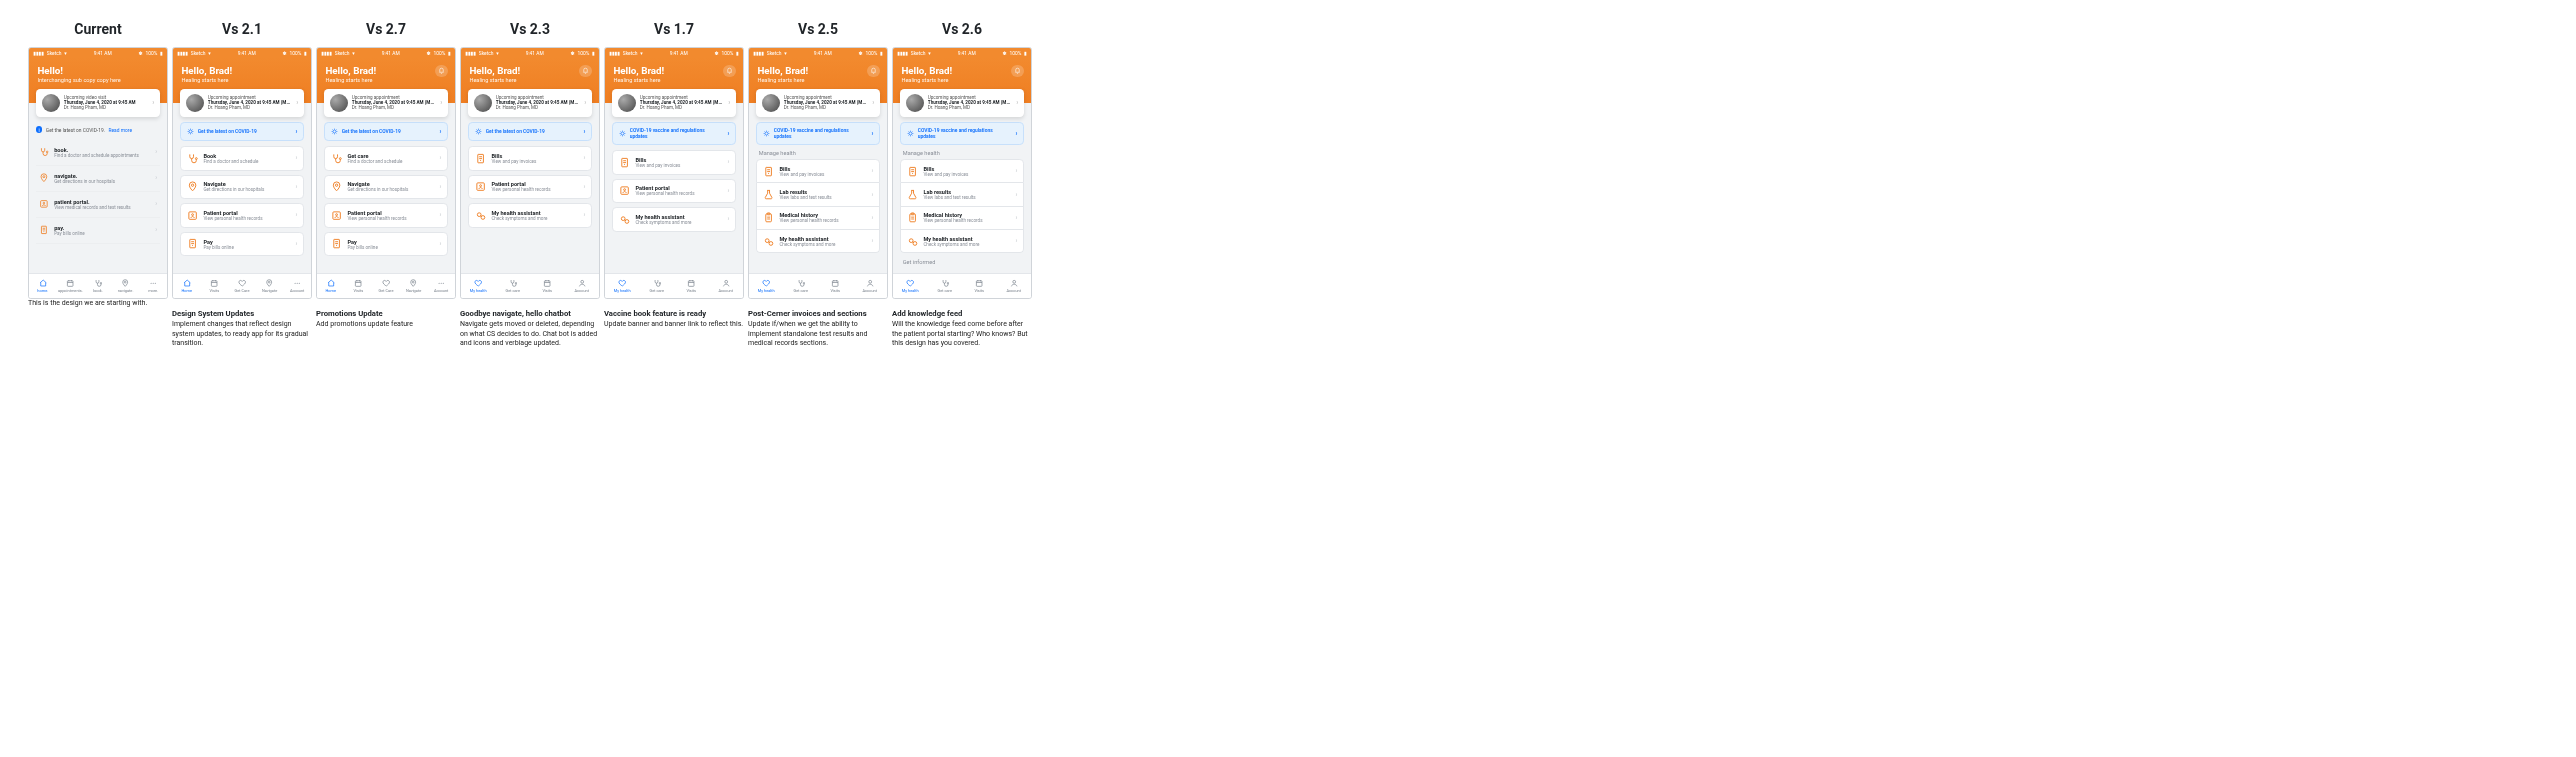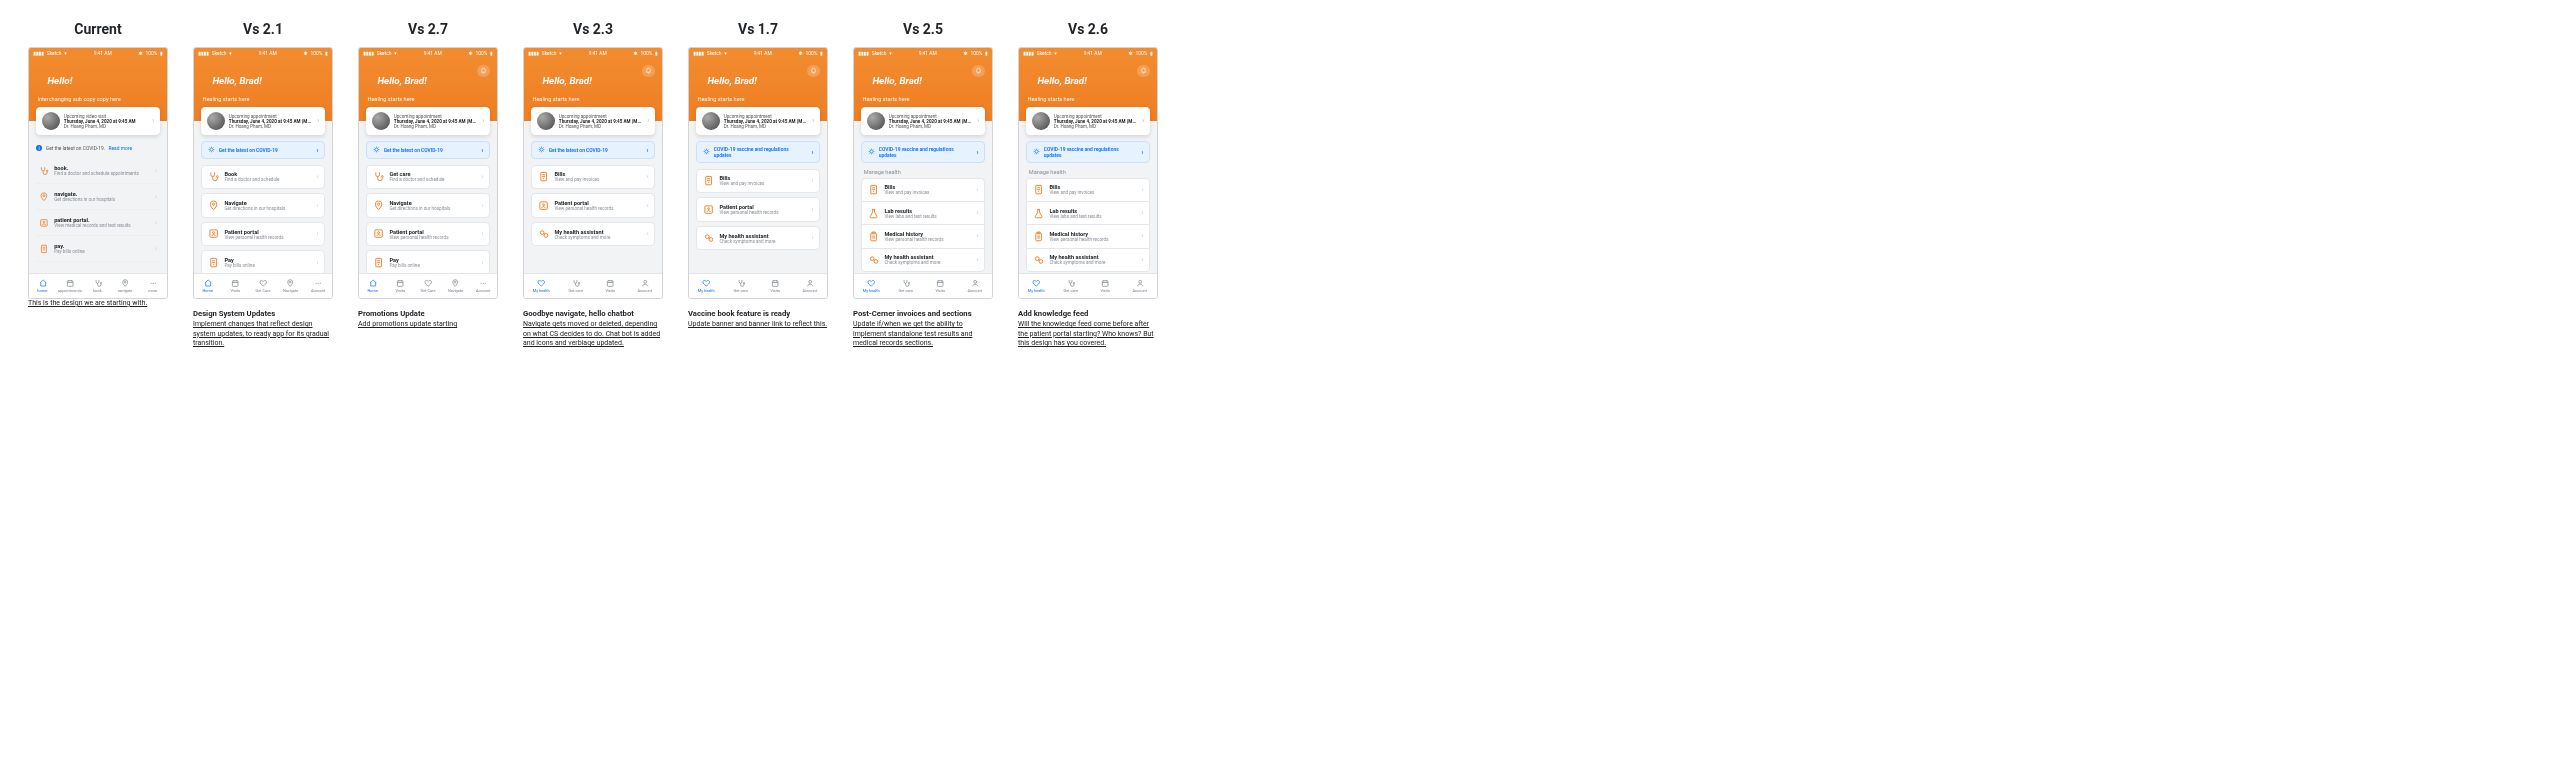--- a/index.html
+++ b/index.html
@@ -13,40 +13,40 @@
     --ink:#212529;
   }
   *{box-sizing:border-box;}
   body{
     margin:0;
     font-family:-apple-system,BlinkMacSystemFont,"Segoe UI",Roboto,Helvetica,Arial,sans-serif;
     background:#fff;
     padding:21px 28px;
     color:var(--ink);
   }
-  .row{display:flex;gap:25px;}
+  .row{display:flex;gap:4px;}
   .col{flex:0 0 auto;width:140px;}
   .col-title{font-weight:700;font-size:14px;text-align:center;margin-bottom:9.8px;}
   .caption-title{font-weight:700;font-size:7.7px;margin:9.8px 0 2.8px;}
-  .caption-body{font-size:7px;line-height:1.35;color:#222;text-decoration:underline;}
+  .caption-body{font-size:7px;line-height:1.35;color:#222;}
   
   .phone{
     width:140px;height:252px;border:0.7px solid #d0d4d9;border-radius:2.8px;
     background:var(--grey-bg);position:relative;overflow:hidden;display:flex;flex-direction:column;
   }
   .statusbar{
     height:9.8px;background:var(--orange);color:#fff;font-size:4.9px;display:flex;align-items:center;
     justify-content:space-between;padding:0 4.2px;
   }
   .statusbar .left,.statusbar .right{display:flex;gap:2.8px;align-items:center;}
   .header{
     background:linear-gradient(180deg,var(--orange) 0%,var(--orange2) 100%);
     padding:7px 8.4px 19.6px;position:relative;color:#fff;
   }
-  .header h1{margin:10px;font-size:9.8px;font-weight:700;font-style:italic;}
+  .header h1{margin:0;font-size:9.8px;font-weight:700;}
   .header .sub{font-size:5.6px;opacity:.9;margin-top:1.4px;}
   .bell{
     position:absolute;right:7px;top:7px;width:12.6px;height:12.6px;border-radius:50%;
     background:rgba(255,255,255,.2);display:flex;align-items:center;justify-content:center;font-size:7px;
   }
   
   .appt{
     position:absolute;left:7px;right:7px;bottom:-14px;background:#fff;border-radius:4.2px;
     box-shadow:0 1.4px 4.2px rgba(0,0,0,.12);padding:4.9px 5.6px;display:flex;gap:4.2px;align-items:center;
     color:var(--ink);
@@ -567,21 +567,21 @@
                 <circle cx="6" cy="12" r="1.5"></circle>
                 <circle cx="12" cy="12" r="1.5"></circle>
                 <circle cx="18" cy="12" r="1.5"></circle>
               </svg>
             </span>
             <span class="tl">Account</span>
           </div>
         </div>
       </div>
       <div class="caption-title">Promotions Update</div>
-      <div class="caption-body">Add promotions update starting</div>
+      <div class="caption-body">Add promotions update feature</div>
     </div>
     <div class="col">
       <div class="col-title">Vs 2.3</div>
       <div class="phone">
         <div class="statusbar">
           <span class="left">
             <span>▮▮▮▮</span>
             <span>Sketch</span>
             <span>▾</span>
           </span>

